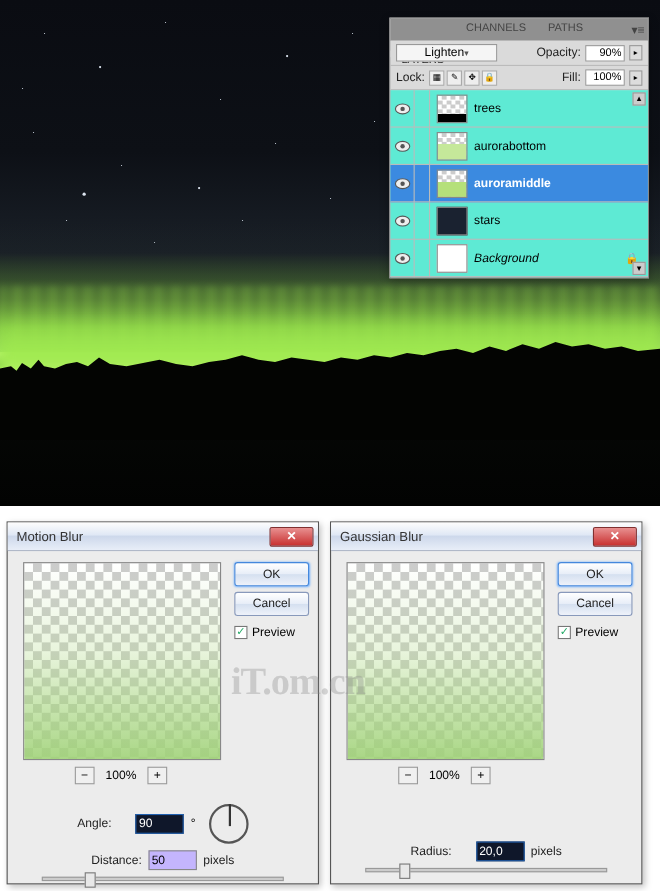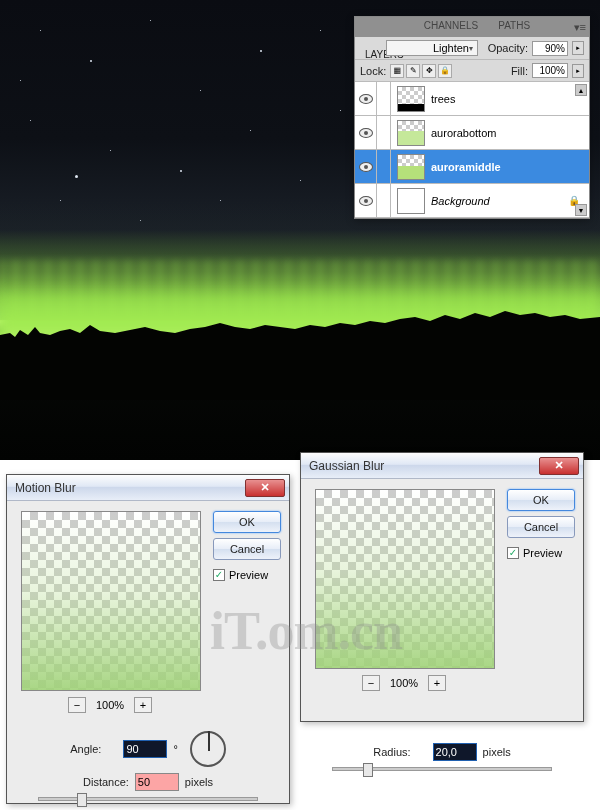--- a/index.html
+++ b/index.html
@@ -13,72 +13,72 @@
 .trees{position:absolute;left:0;right:0;bottom:60px;height:60px;background:#030402;}
 .tree-line{position:absolute;left:0;right:0;bottom:115px;height:40px;}
 .tree-svg{width:100%;height:100%;display:block;}
 .watermark{position:absolute;left:8px;bottom:28px;color:#888;font-size:10px;letter-spacing:0.5px;font-family:Arial;}
 .panel-layers{position:absolute;right:10px;top:16px;width:236px;background:#dadada;border:1px solid #888;box-shadow:0 2px 8px rgba(0,0,0,0.3);}
 .tabs{display:flex;background:#909090;height:20px;}
 .tab{padding:3px 10px;color:#444;font-size:10px;cursor:default;}
 .tab.active{background:#dadada;color:#222;margin-top:29px;}
 .tab-menu{margin-left:auto;width:18px;display:flex;align-items:center;justify-content:center;color:#444;}
 .panel-row{display:flex;align-items:center;padding:3px 5px;background:#dadada;border-bottom:1px solid #bbb;gap:4px;}
-.dropdown{border:1px solid #999;background:#f5f5f5;padding:1px 4px;font-size:10px;display:flex;align-items:center;justify-content:flex-end;margin-left:26px;}
+.dropdown{border:1px solid #999;background:#f5f5f5;padding:1px 4px;font-size:10px;display:flex;align-items:center;justify-content:center;}
 .dropdown .chev{font-size:8px;color:#555;}
 .pct-input{width:36px;border:1px solid #999;background:#fff;padding:1px 2px;text-align:right;font-size:10px;}
 .pct-arrow{width:12px;height:14px;border:1px solid #999;background:#ddd;display:flex;align-items:center;justify-content:center;font-size:7px;}
 .lock-icons{display:flex;gap:2px;}
 .lock-ic{width:14px;height:14px;border:1px solid #aaa;background:#eee;display:flex;align-items:center;justify-content:center;font-size:8px;}
-.layers-list{background:#ffffff;position:relative;}
+.layers-list{background:#5eead4;position:relative;}
 .layer{display:flex;align-items:center;height:34px;border-bottom:1px solid #bbb;}
 .layer.sel{background:#3b8ae0;color:#fff;}
 .layer.sel .layer-name{font-weight:bold;}
 .eye{width:22px;height:34px;border-right:1px solid #bbb;display:flex;align-items:center;justify-content:center;}
 .eye-ic{width:14px;height:10px;border:1px solid #555;border-radius:50%;position:relative;background:#eee;}
 .eye-ic::after{content:'';position:absolute;left:4px;top:2px;width:4px;height:4px;background:#555;border-radius:50%;}
 .link-col{width:14px;height:34px;border-right:1px solid #bbb;}
 .thumb{width:28px;height:26px;border:1px solid #888;margin:0 6px;background:#fff;}
 .thumb.trees-th{background:linear-gradient(to bottom,transparent 0%,transparent 70%,#000 70%,#000 100%),repeating-conic-gradient(#ccc 0 25%,#fff 0 50%) 0 0/8px 8px;}
 .thumb.ab-th{background:linear-gradient(to bottom,transparent 0%,transparent 40%,#c5e89a 40%,#c5e89a 100%),repeating-conic-gradient(#ccc 0 25%,#fff 0 50%) 0 0/8px 8px;}
 .thumb.am-th{background:linear-gradient(to bottom,transparent 0%,transparent 45%,#b5e07a 45%,#b5e07a 100%),repeating-conic-gradient(#ccc 0 25%,#fff 0 50%) 0 0/8px 8px;}
 .thumb.stars-th{background:#1a2230;}
 .thumb.bg-th{background:#fff;}
 .layer-name{font-size:11px;}
 .layer .bg-name{font-style:italic;}
 .lock-small{margin-left:auto;margin-right:8px;font-size:10px;color:#555;}
 .scroll-arrow{position:absolute;right:2px;width:12px;height:12px;background:#ccc;border:1px solid #999;display:flex;align-items:center;justify-content:center;font-size:7px;}
 .dialog{position:absolute;width:284px;background:#ececec;border:1px solid #555;box-shadow:2px 2px 6px rgba(0,0,0,0.25);}
 .dlg1{left:6px;top:474px;height:330px;}
-.dlg2{left:300px;top:452px;height:270px;}
+.dlg2{left:300px;top:474px;height:330px;}
 .titlebar{height:26px;background:linear-gradient(to bottom,#fdfdfd,#e0e8f5 45%,#cdd8eb 50%,#e8eef8);display:flex;align-items:center;border-bottom:1px solid #b0b8c8;}
 .titlebar-text{padding-left:8px;font-size:12px;color:#333;}
 .titlebar .spacer{flex:1;}
 .close-btn{width:40px;height:18px;margin-right:4px;background:linear-gradient(to bottom,#e89090,#c83030);border:1px solid #803030;border-radius:2px;display:flex;align-items:center;justify-content:center;color:#fff;font-weight:bold;font-size:11px;}
 .dlg-body{display:flex;padding:10px 8px 8px 8px;gap:8px;}
 .preview-area{flex:1;}
 .preview-box{width:180px;height:180px;border:1px solid #888;background:repeating-conic-gradient(#ccc 0 25%,#fff 0 50%) 0 0/16px 16px;position:relative;overflow:hidden;margin-left:6px;}
 .preview-grad{position:absolute;inset:0;background:linear-gradient(to bottom,rgba(255,255,255,0) 0%,rgba(180,220,140,0.3) 45%,rgba(160,210,120,0.9) 100%);}
 .zoom-row{display:flex;align-items:center;justify-content:center;gap:10px;margin-top:6px;}
 .zoom-btn{width:18px;height:16px;border:1px solid #999;background:#f0f0f0;display:flex;align-items:center;justify-content:center;font-size:11px;}
 .btn-col{width:68px;display:flex;flex-direction:column;gap:5px;}
 .win-btn{height:22px;border:1px solid #8899bb;border-radius:3px;background:linear-gradient(to bottom,#fff,#e8eef8 48%,#d5e0f0 52%,#eef2fa);display:flex;align-items:center;justify-content:center;font-size:11px;color:#222;}
 .win-btn.def{border:1px solid #4488dd;box-shadow:0 0 2px #66aaff;text-align:right;}
 .chk-row{display:flex;align-items:center;gap:4px;margin-top:4px;font-size:11px;}
 .chk{width:12px;height:12px;border:1px solid #777;background:#fff;display:flex;align-items:center;justify-content:center;color:#2a6;font-size:10px;line-height:1;}
 .controls{padding:4px 12px 8px 12px;}
 .ctrl-row{display:flex;align-items:center;gap:6px;margin:6px 0;justify-content:center;}
 .ctrl-label{font-size:11px;color:#222;}
-.num-input{width:44px;border:1px solid #888;padding:2px;font-size:11px;text-align:left;background:#fca5a5;}
+.num-input{width:44px;border:1px solid #888;padding:2px;font-size:11px;text-align:left;background:#c4b5fd;}
 .num-input.sel{background:#0f172a;color:#fff;border:1px solid #2060b0;margin-left:16px;}
 .angle-dial{width:36px;height:36px;border:2px solid #555;border-radius:50%;position:relative;margin-left:6px;}
 .angle-dial::after{content:'';position:absolute;left:16px;top:-2px;width:2px;height:20px;background:#333;}
 .slider{width:220px;height:4px;background:#ccc;border:1px solid #999;position:relative;margin:6px auto;}
 .slider-thumb{position:absolute;top:-5px;width:10px;height:14px;background:#e8e8e8;border:1px solid #777;}
-.big-wm{position:absolute;left:210px;top:600px;font-size:54px;font-weight:bold;color:rgba(140,140,140,0.35);font-family:Georgia,serif;letter-spacing:-1px;pointer-events:none;}
+.big-wm{position:absolute;left:210px;top:600px;font-size:35px;font-weight:bold;color:rgba(140,140,140,0.35);font-family:Georgia,serif;letter-spacing:-1px;pointer-events:none;}
 </style>
 </head>
 <body>
 
 <div class="canvas">
   <div class="stars">
     <div class="star" style="left:40px;top:30px;width:1px;height:1px"></div>
       <div class="star" style="left:90px;top:60px;width:2px;height:2px"></div>
       <div class="star" style="left:150px;top:20px;width:1px;height:1px"></div>
       <div class="star" style="left:200px;top:90px;width:1px;height:1px"></div>
@@ -161,20 +161,28 @@
         </div>
         <div class="link-col"></div>
         <div class="thumb am-th"></div>
         <span class="layer-name">auroramiddle</span>
       </div>
     <div class="layer">
         <div class="eye">
           <div class="eye-ic"></div>
         </div>
         <div class="link-col"></div>
+        <div class="thumb stars-th"></div>
+        <span class="layer-name">stars</span>
+      </div>
+    <div class="layer">
+        <div class="eye">
+          <div class="eye-ic"></div>
+        </div>
+        <div class="link-col"></div>
         <div class="thumb bg-th"></div>
         <span class="layer-name bg-name">Background</span>
         <span class="lock-small">🔒</span>
       </div>
     <div class="scroll-arrow" style="bottom:2px">▼</div>
   </div>
 </div>
 
 <div class="dialog dlg1">
   <div class="titlebar">

